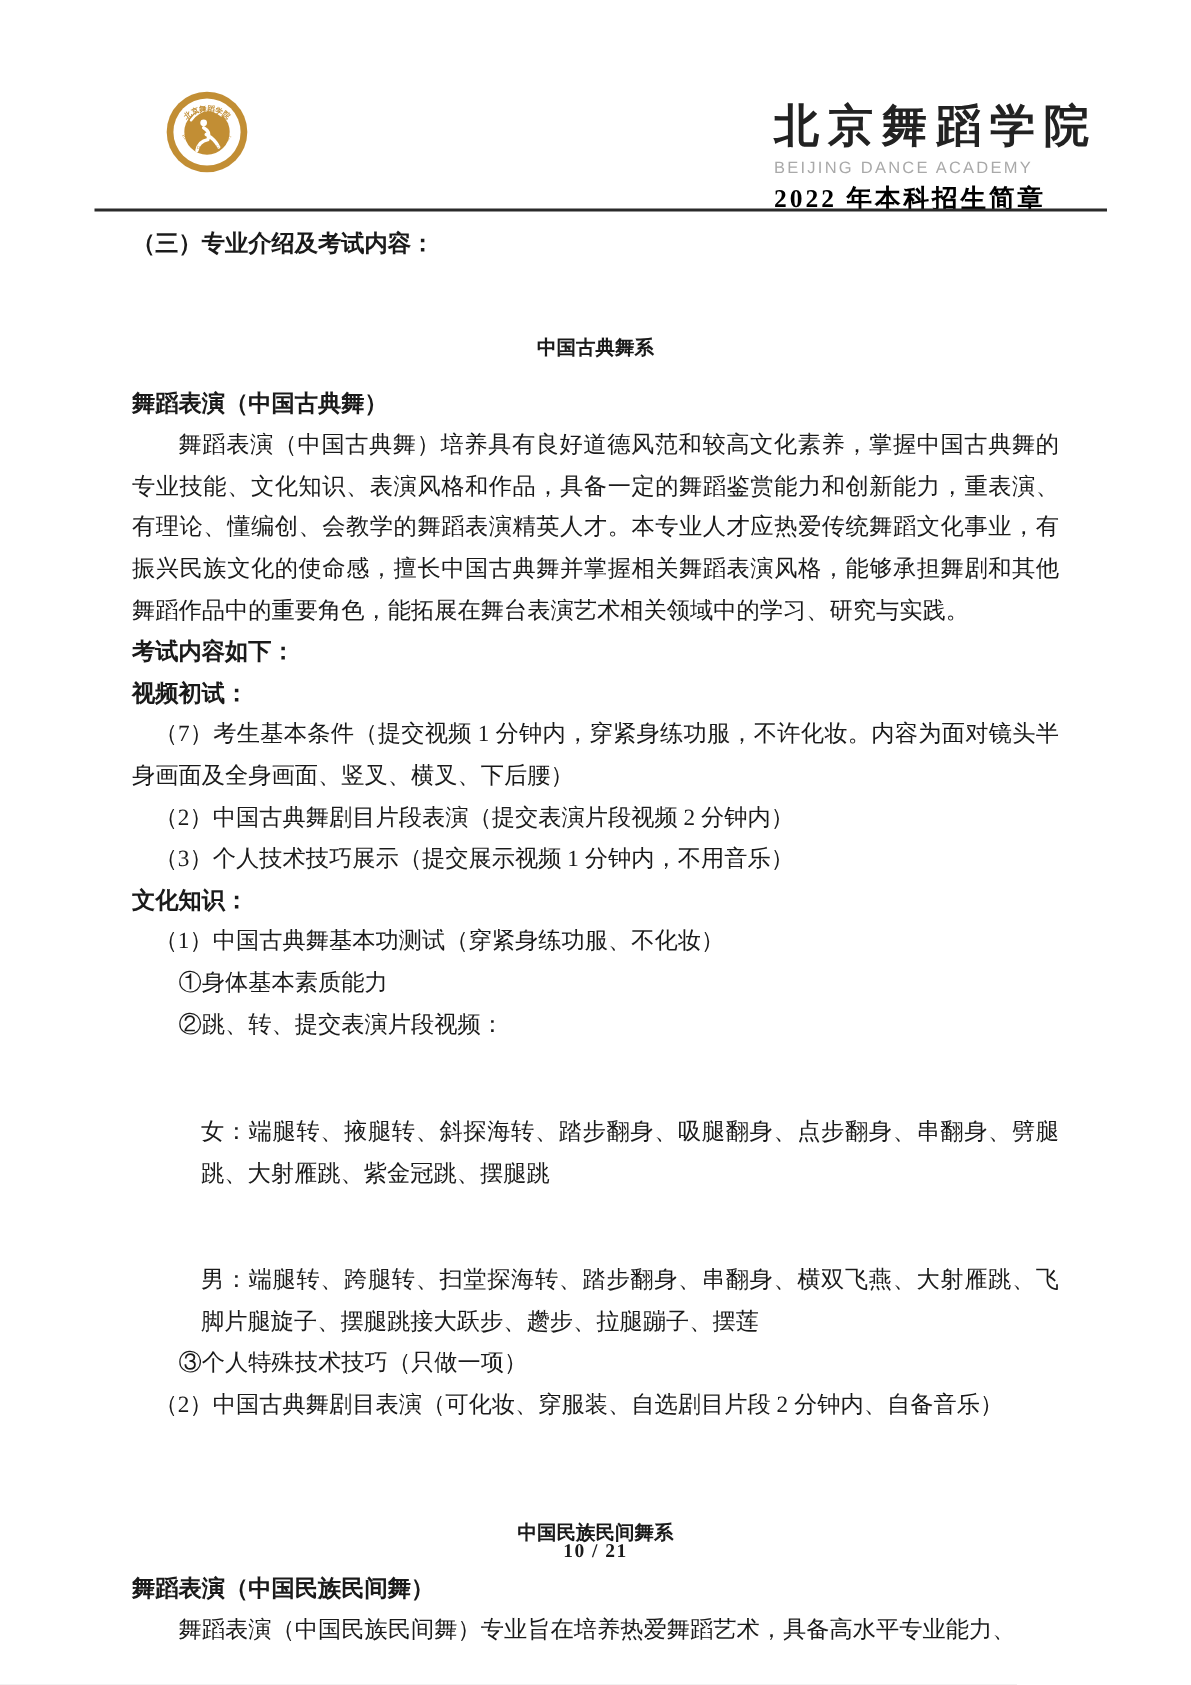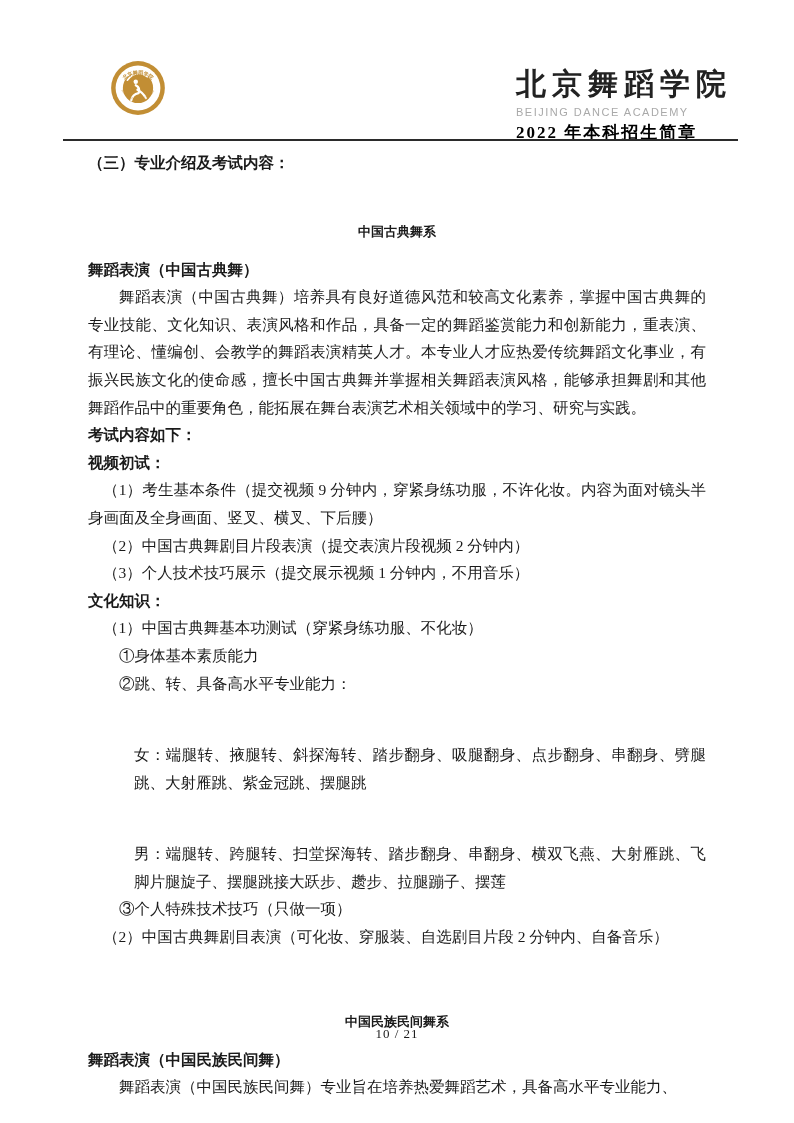--- a/index.html
+++ b/index.html
@@ -20,21 +20,21 @@
   .heading3{font-family:"Liberation Sans","DejaVu Sans",sans-serif;font-weight:bold;font-size:15.5px;}
   .dept-title{text-align:center;font-weight:bold;font-size:13px;line-height:30px;margin:40px 0 9px;}
   .dept-title.second{margin-top:56px;}
   .label{font-family:"Liberation Sans","DejaVu Sans",sans-serif;font-weight:bold;}
   .para{text-indent:2em;text-align:justify;}
   .l1{text-indent:15px;text-align:justify;}
   .l2{text-indent:31px;}
   .l3{padding-left:46px;text-align:justify;margin-top:44px;}
   
   .footer{position:absolute;top:1026px;left:0;width:100%;text-align:center;
-          font-size:13px;font-weight:normal;letter-spacing:1px;}
+          font-size:13px;font-weight:bold;letter-spacing:1px;}
 </style>
 </head>
 <body>
 
 <div class="page">
 
   <svg class="logo" viewBox="0 0 100 100" aria-hidden="true">
     <circle cx="50" cy="50" r="48" fill="#C28E34"></circle>
     <circle cx="50" cy="50" r="40" fill="#ffffff"></circle>
     <circle cx="50" cy="50" r="27" fill="#C28E34"></circle>
@@ -62,28 +62,28 @@
   <div class="content">
 
     <div class="heading3">（三）专业介绍及考试内容：</div>
 
     <div class="dept-title">中国古典舞系</div>
     <div class="label">舞蹈表演（中国古典舞）</div>
     <div class="para">舞蹈表演（中国古典舞）培养具有良好道德风范和较高文化素养，掌握中国古典舞的专业技能、文化知识、表演风格和作品，具备一定的舞蹈鉴赏能力和创新能力，重表演、有理论、懂编创、会教学的舞蹈表演精英人才。本专业人才应热爱传统舞蹈文化事业，有振兴民族文化的使命感，擅长中国古典舞并掌握相关舞蹈表演风格，能够承担舞剧和其他舞蹈作品中的重要角色，能拓展在舞台表演艺术相关领域中的学习、研究与实践。</div>
 
     <div class="label">考试内容如下：</div>
     <div class="label">视频初试：</div>
-    <div class="l1">（1）考生基本条件（提交视频 9 分钟内，穿紧身练功服，不许化妆。内容为面对镜头半身画面及全身画面、竖叉、横叉、下后腰）</div>
+    <div class="l1">（7）考生基本条件（提交视频 1 分钟内，穿紧身练功服，不许化妆。内容为面对镜头半身画面及全身画面、竖叉、横叉、下后腰）</div>
     <div class="l1">（2）中国古典舞剧目片段表演（提交表演片段视频 2 分钟内）</div>
     <div class="l1">（3）个人技术技巧展示（提交展示视频 1 分钟内，不用音乐）</div>
 
     <div class="label">文化知识：</div>
     <div class="l1">（1）中国古典舞基本功测试（穿紧身练功服、不化妆）</div>
     <div class="l2">①身体基本素质能力</div>
-    <div class="l2">②跳、转、具备高水平专业能力：</div>
+    <div class="l2">②跳、转、提交表演片段视频：</div>
     <div class="l3">女：端腿转、掖腿转、斜探海转、踏步翻身、吸腿翻身、点步翻身、串翻身、劈腿跳、大射雁跳、紫金冠跳、摆腿跳</div>
     <div class="l3">男：端腿转、跨腿转、扫堂探海转、踏步翻身、串翻身、横双飞燕、大射雁跳、飞脚片腿旋子、摆腿跳接大跃步、趱步、拉腿蹦子、摆莲</div>
     <div class="l2">③个人特殊技术技巧（只做一项）</div>
     <div class="l1">（2）中国古典舞剧目表演（可化妆、穿服装、自选剧目片段 2 分钟内、自备音乐）</div>
 
     <div class="dept-title second">中国民族民间舞系</div>
     <div class="label">舞蹈表演（中国民族民间舞）</div>
     <div class="para">舞蹈表演（中国民族民间舞）专业旨在培养热爱舞蹈艺术，具备高水平专业能力、</div>
 
   </div>

